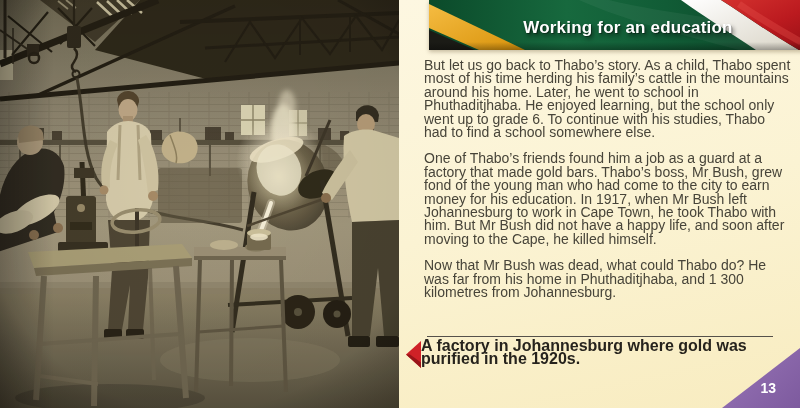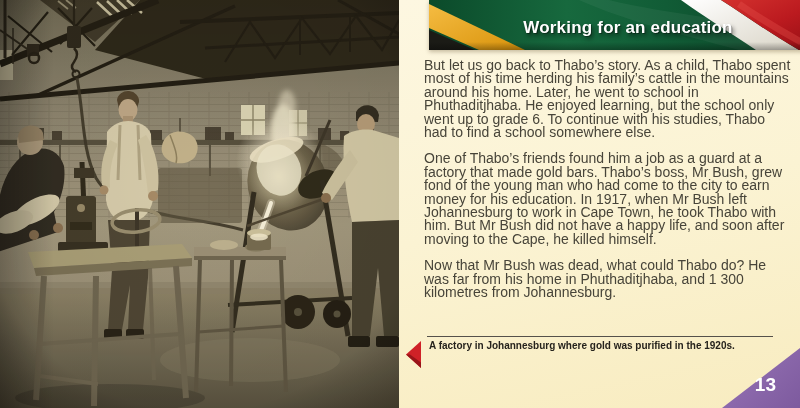--- a/index.html
+++ b/index.html
@@ -11,25 +11,25 @@
   .banner{position:absolute;left:7px;top:0;width:398px;height:50px;box-shadow:0 2px 4px rgba(60,40,0,.28);margin-left:23px;}
   .banner svg{display:block;}
   .banner-title{position:absolute;left:0;top:0;width:100%;height:100%;display:flex;align-items:center;justify-content:center;
     padding-top:5px;box-sizing:border-box;color:#ffffff;font-size:17px;font-weight:bold;letter-spacing:.2px;
     text-shadow:1px 1px 0 rgba(0,0,0,.35),2px 3px 4px rgba(0,0,0,.55);}
   .body-text{position:absolute;left:25px;top:59px;width:368px;font-size:14px;line-height:13.4px;color:#474439;}
   .body-text p{margin:0 0 13px 0;}
   .caption-divider{position:absolute;left:28px;top:336px;width:346px;border-top:1.6px solid #55514a;}
   .caption-row{position:absolute;left:7px;top:340px;width:380px;display:flex;align-items:flex-start;}
   .caption-marker{flex:0 0 auto;margin-top:1px;}
-  .caption-text{margin-left:8px;font-size:10px;font-weight:bold;color:#26231d;line-height:12.5px;width:345px;}
+  .caption-text{font-size:16px;font-weight:bold;color:#26231d;line-height:12.5px;width:345px;}
   .corner{position:absolute;right:0;bottom:0;width:78px;height:60px;
     background:linear-gradient(135deg,#a181bd 0%,#8c69ac 45%,#7d5a9e 100%);
     clip-path:polygon(100% 0,100% 100%,0 100%);}
-  .page-number{position:absolute;right:24px;bottom:12px;color:#ffffff;font-size:19px;font-weight:bold;}
+  .page-number{position:absolute;right:24px;bottom:12px;color:#ffffff;font-size:14px;font-weight:bold;}
 </style>
 </head>
 <body>
 
 <div class="spread">
 
   <figure class="photo" style="margin:0">
     <svg viewBox="0 0 399 408" width="399" height="408" preserveAspectRatio="none" aria-hidden="true">
       <defs>
         <linearGradient id="wallG" x1="0" y1="0" x2="0" y2="1">

